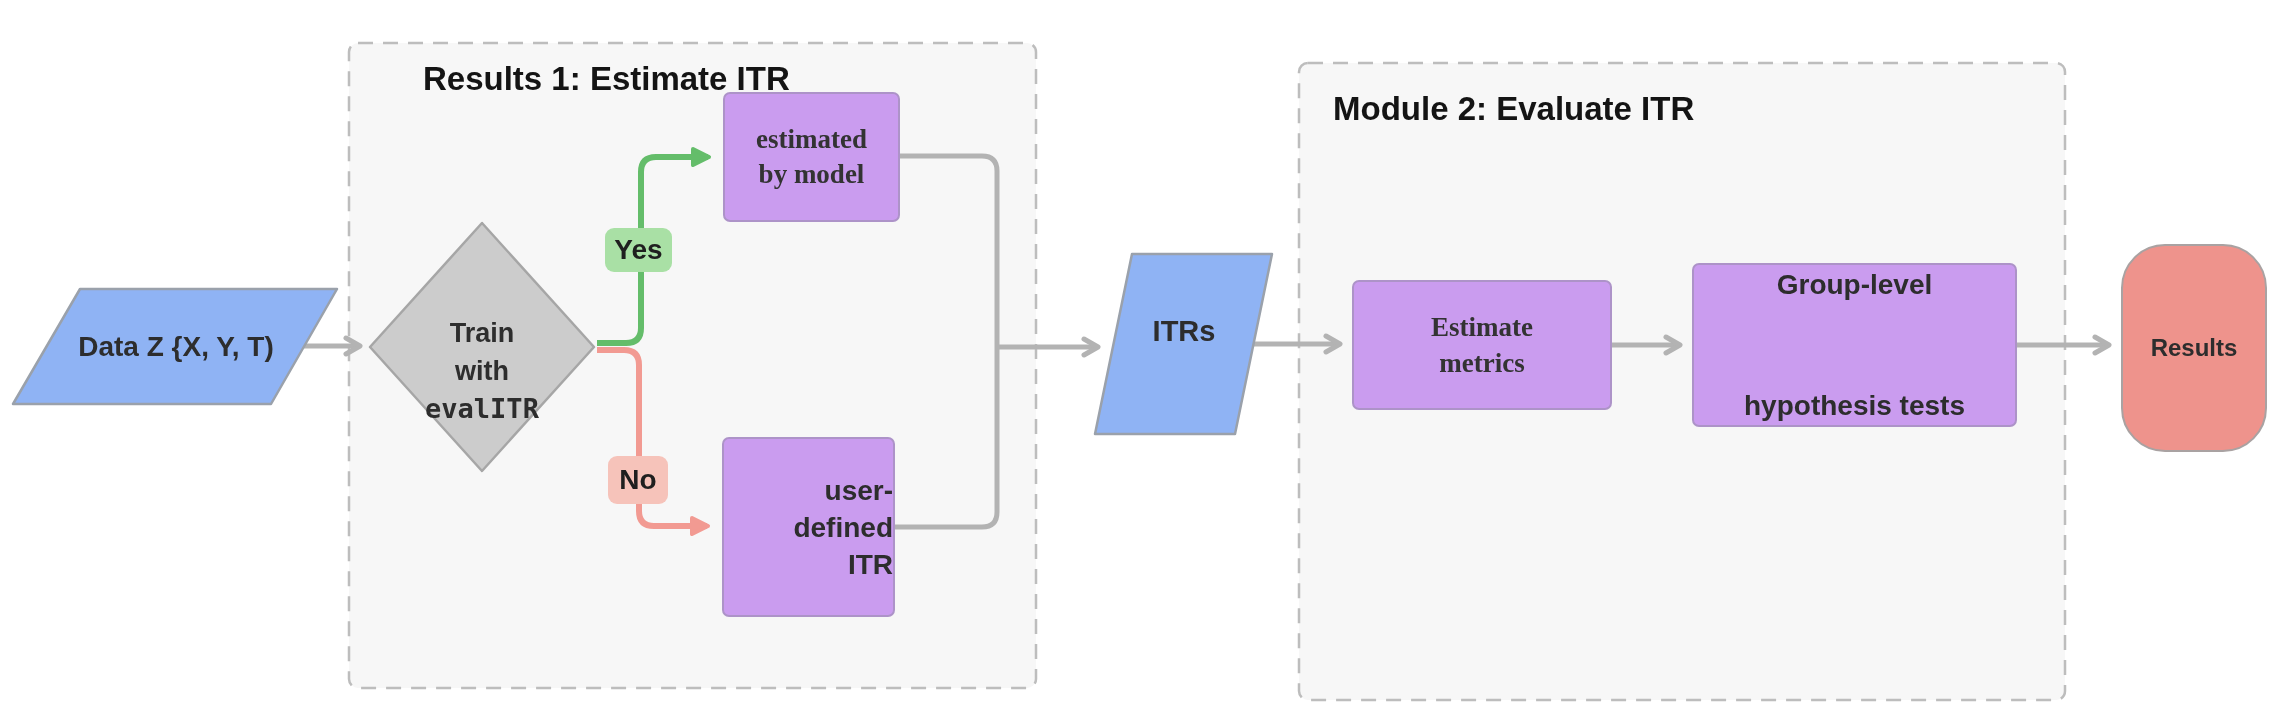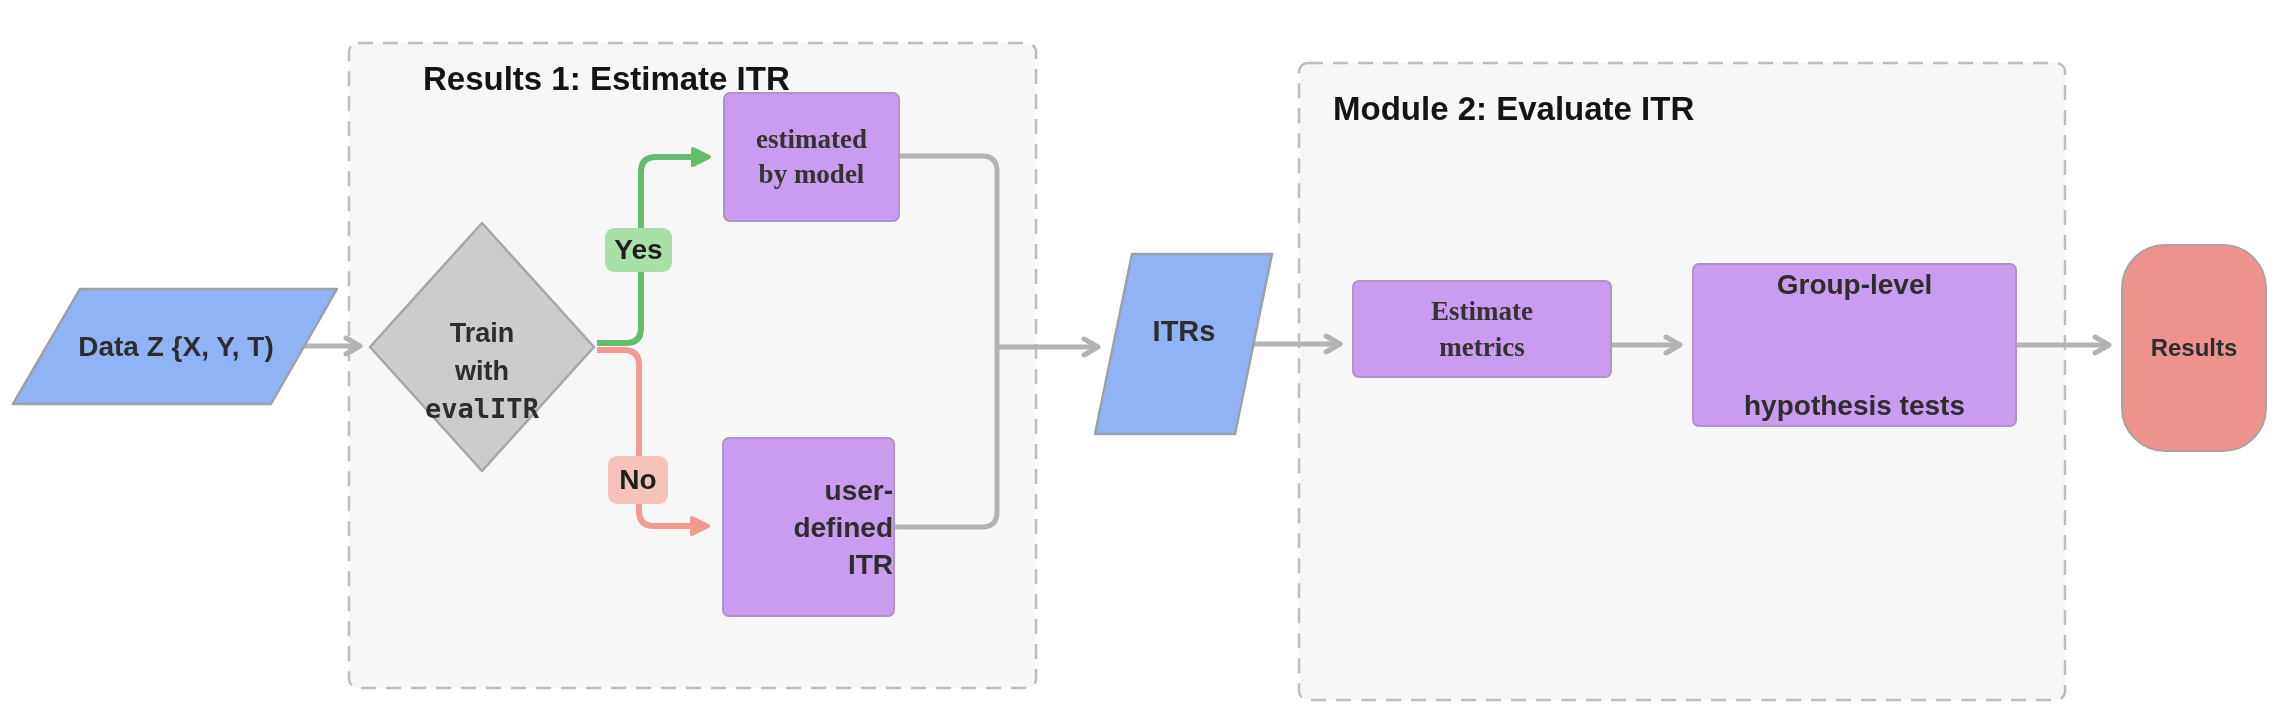--- a/index.html
+++ b/index.html
@@ -33,21 +33,21 @@
   .proc {
     background:var(--purple-fill,#ca9cef);
     border:2px solid var(--purple-border,#ad93c8);
     border-radius:7px;
   }
   .mono-label { font-family:Liberation Serif, serif; font-weight:600; font-size:27px; color:#333; }
   .sans-label { font-weight:700; font-size:28px; color:var(--text-dark,#2d2d2d); }
 
   #node-estimated-by-model { left:723px; top:92px;  width:177px; height:130px; line-height:35px; }
   #node-user-defined-itr   { left:722px; top:437px; width:173px; height:180px; line-height:37px;align-items:flex-end; }
-  #node-estimate-metrics   { left:1352px; top:280px; width:260px; height:98px; line-height:36px; }
+  #node-estimate-metrics   { left:1352px; top:280px; width:260px; height:130px; line-height:36px; }
   #node-group-tests        { left:1692px; top:263px; width:325px; height:164px; line-height:39px;justify-content:space-between; }
 
   #node-results {
     left:2121px; top:244px; width:146px; height:208px;
     background:var(--salmon-fill,#ee938c);
     border:2px solid var(--salmon-border,#a9a2a2);
     border-radius:44px; font-weight:700; font-size:24px;
   }
 
   

